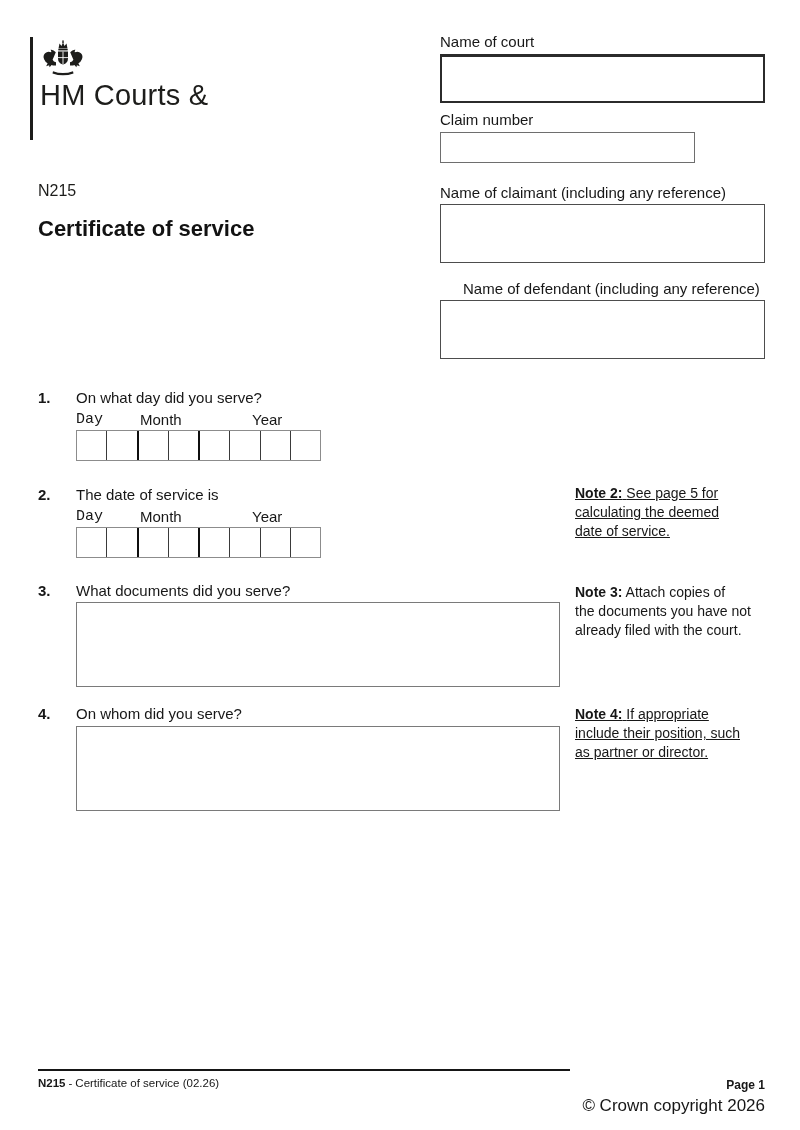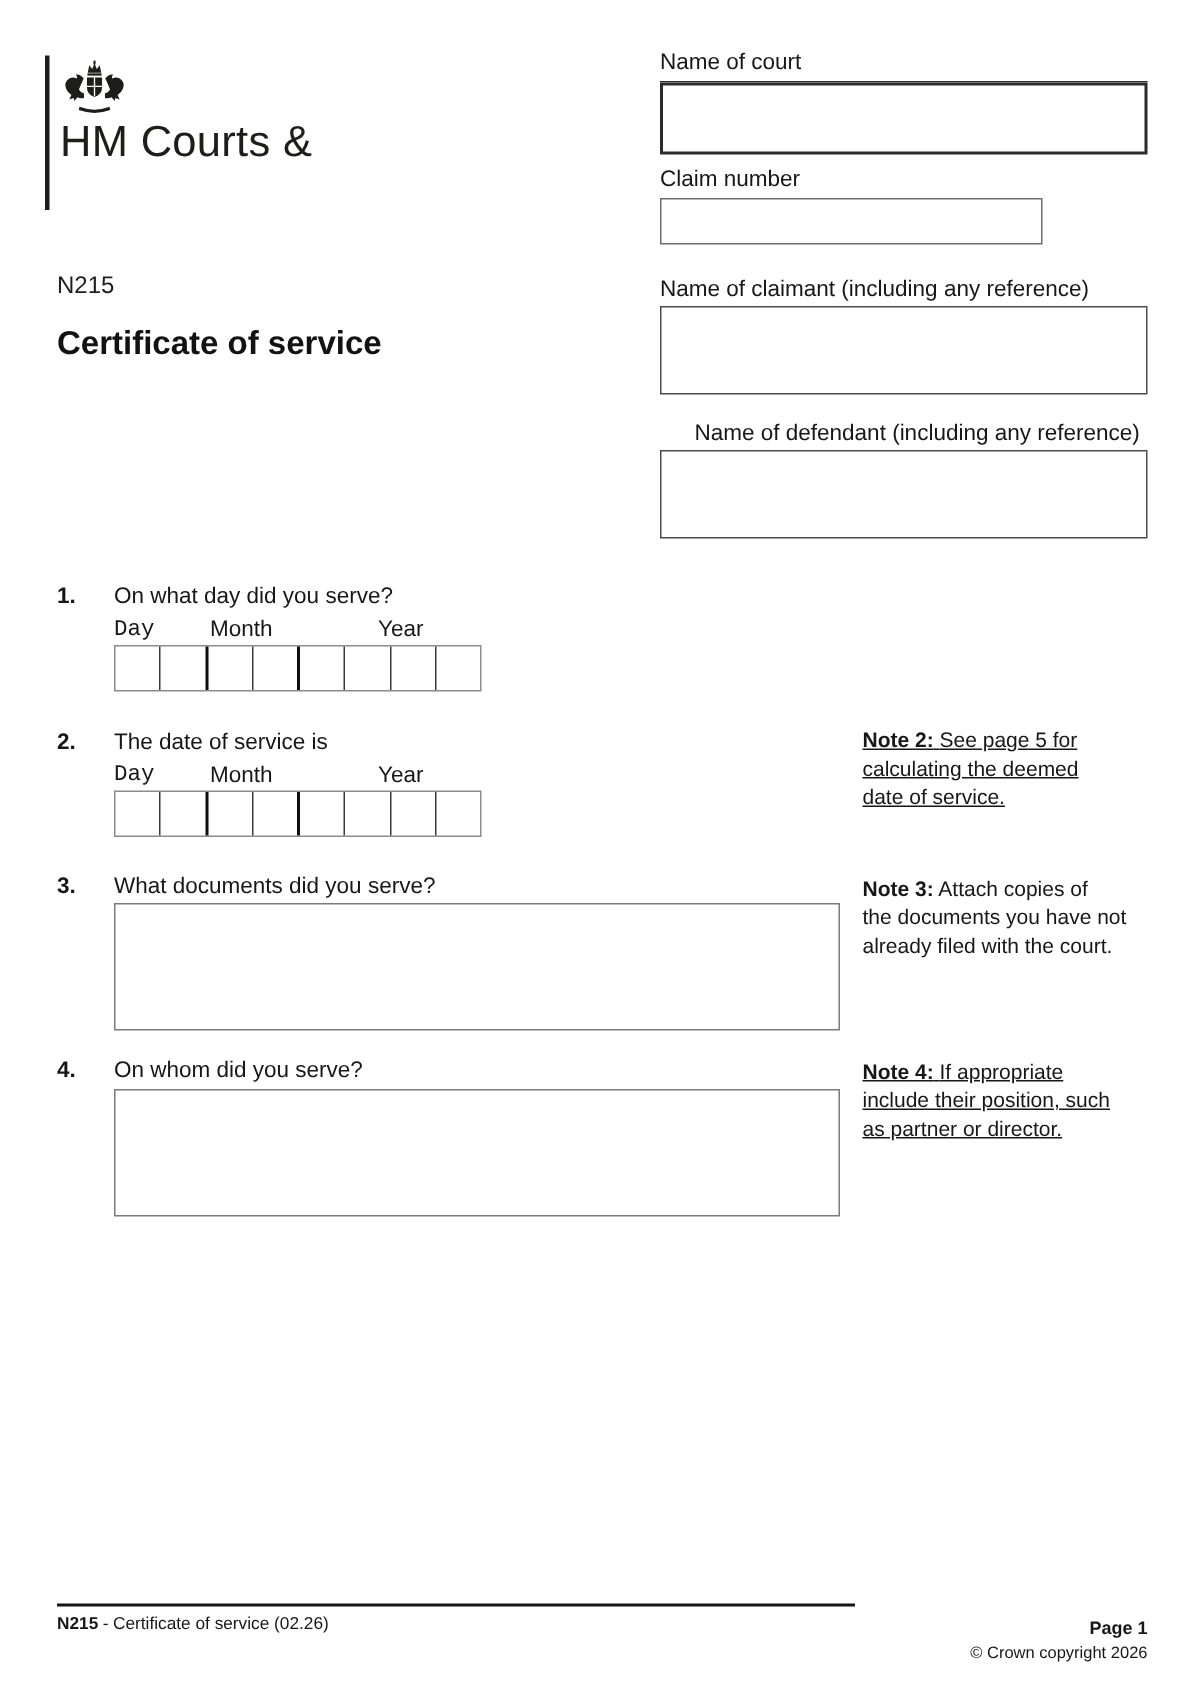--- a/index.html
+++ b/index.html
@@ -68,21 +68,21 @@
   .note b { font-weight: 700; }
   .note .nt { white-space: pre-line; }
 
   
   .footer-rule { left: 38px; top: 1069px; width: 532px; height: 0; border-top: 2px solid #161616; }
   .footer-left { left: 38px; top: 1077px; font-size: 11.5px; color: #171717; }
   .footer-left .code { font-weight: 700; }
   .footer-left .sep { margin: 0 3px; }
   .footer-right { right: 35px; top: 1054px; text-align: right; }
   .page-num { font-size: 12px; font-weight: 700; margin-top: 24px; }
-  .copyright { font-size: 11px; margin-top: 4px; }
+  .copyright { font-size: 17px; margin-top: 4px; }
 </style>
 </head>
 <body>
 
 <div class="page">
 
   <div class="abs vbar"></div>
   <div class="abs crest">
     <svg width="44" height="37" viewBox="0 0 44 37">
       <g fill="#1d1d1b">

